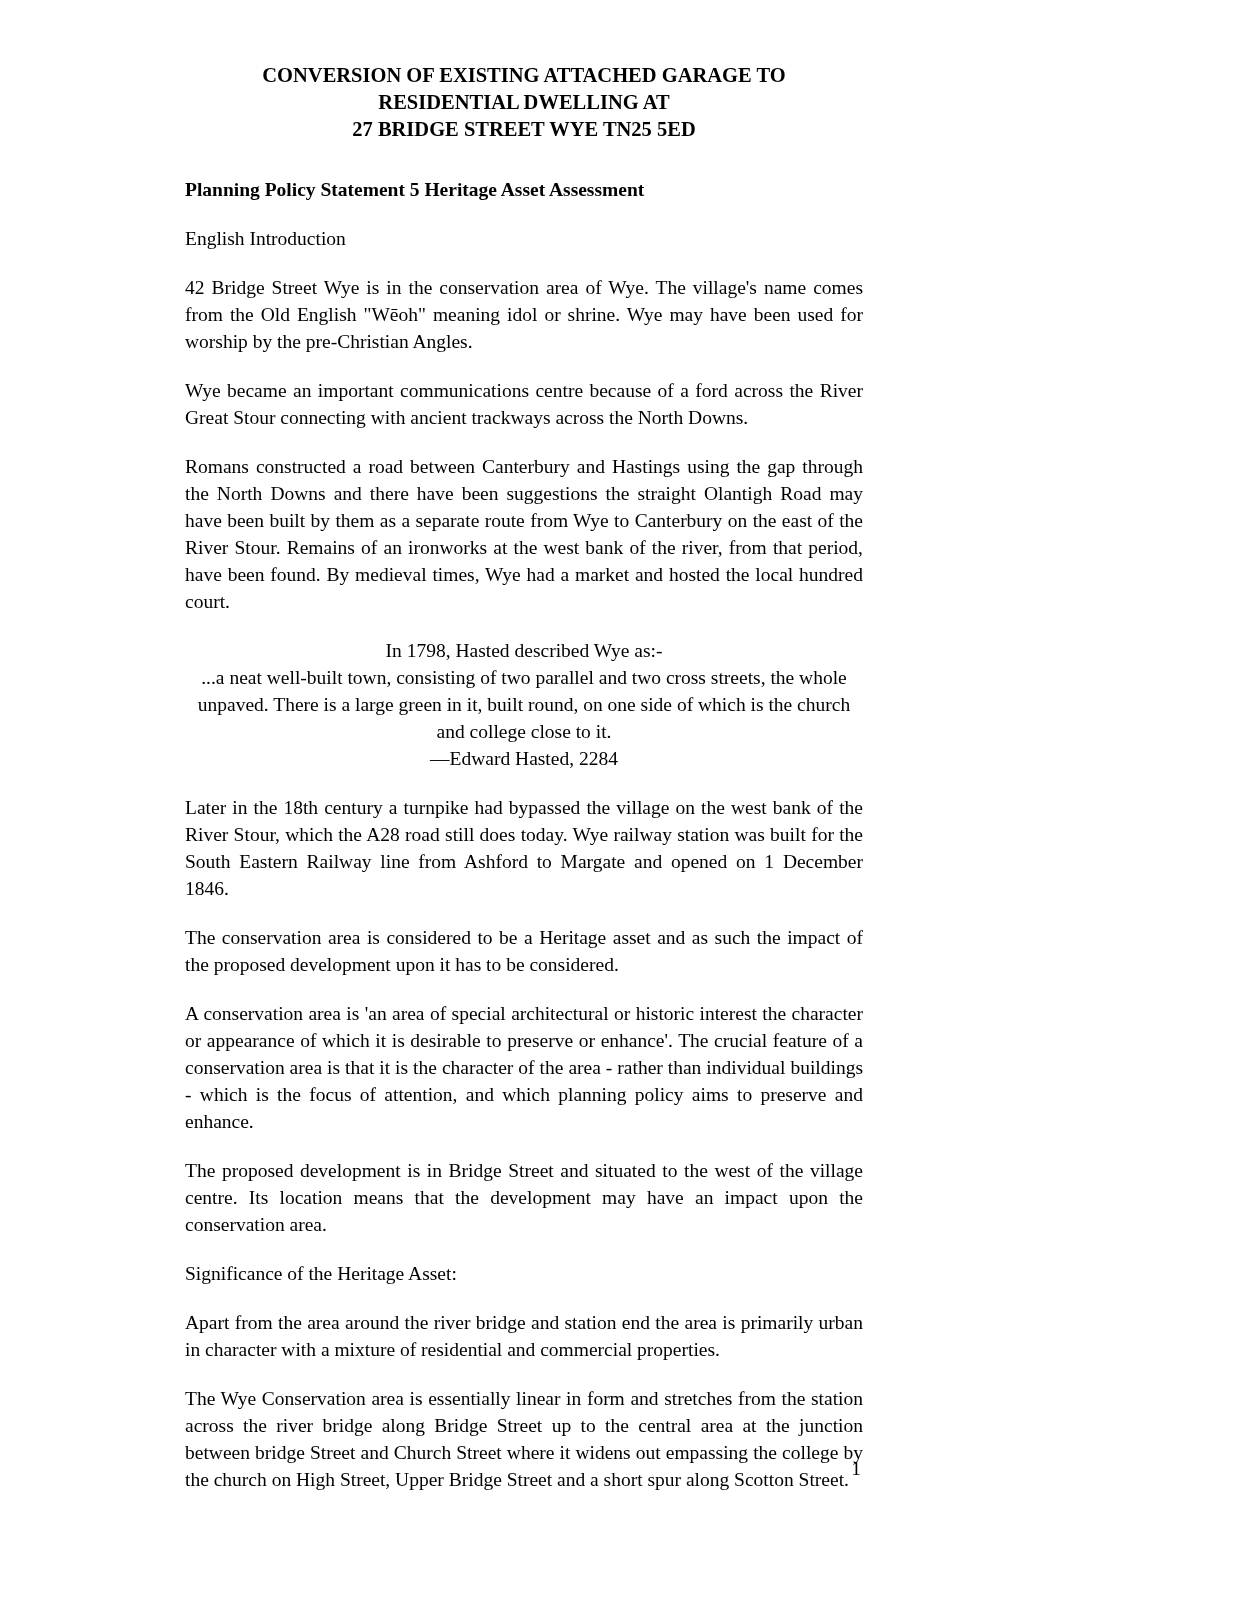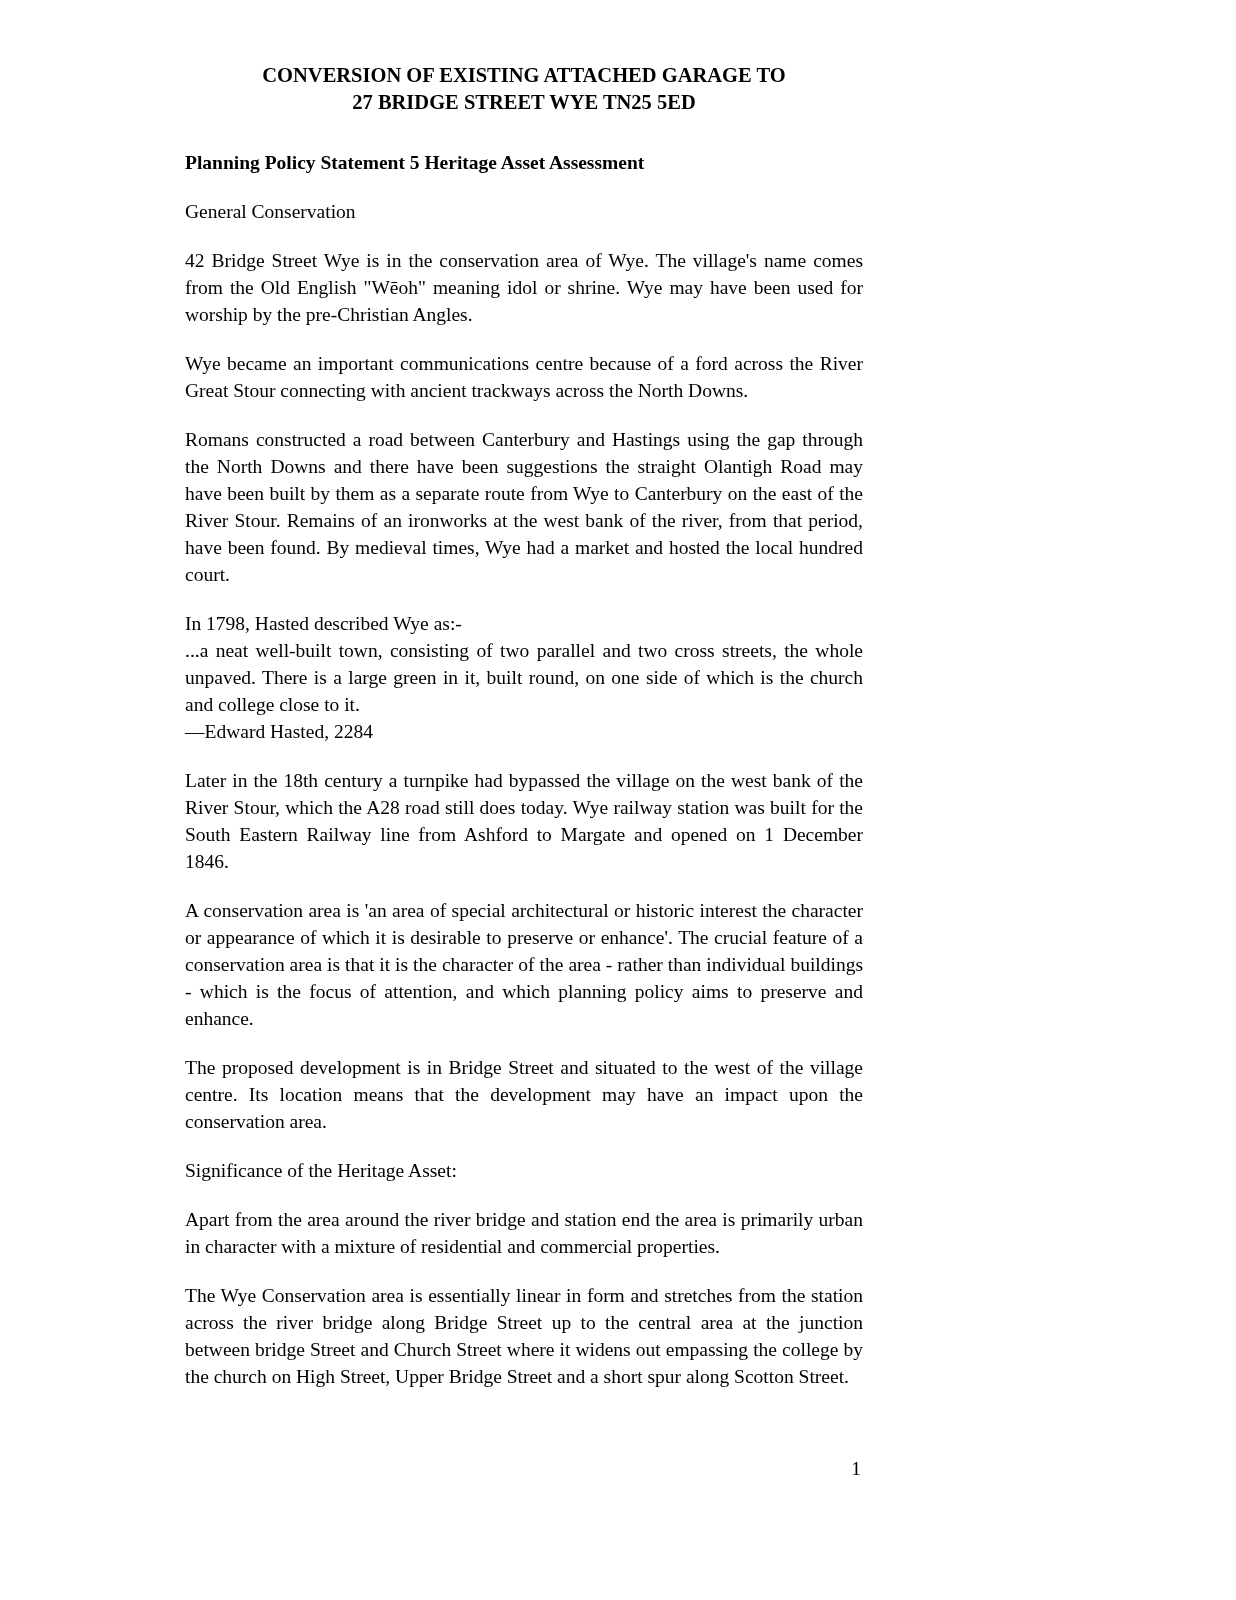--- a/index.html
+++ b/index.html
@@ -42,57 +42,60 @@
   }
   .para {
     margin: 22px 0 0 0;
   }
   .just {
     text-align: justify;
     text-justify: inter-word;
   }
   .line {
     margin: 0;
+    text-align: center;
   }
   .page-number {
     position: absolute;
     right: 214px;
     bottom: 118px;
     font-size: 19.5px;
     line-height: 27px;
   }
 </style>
 </head>
 <body>
 
 <div class="page">
 
   <div class="title">
     <div class="title-line">CONVERSION OF EXISTING ATTACHED GARAGE TO</div>
+    <div class="title-line">RESIDENTIAL DWELLING AT</div>
     <div class="title-line">27 BRIDGE STREET WYE TN25 5ED</div>
   </div>
 
   <p class="heading">Planning Policy Statement 5 Heritage Asset Assessment</p>
 
-  <p class="para">General Conservation</p>
+  <p class="para">English Introduction</p>
 
   <p class="para just">42 Bridge Street Wye is in the conservation area of Wye. The village's name comes from the Old English "Wēoh" meaning idol or shrine. Wye may have been used for worship by the pre-Christian Angles.</p>
 
   <p class="para just">Wye became an important communications centre because of a ford across the River Great Stour connecting with ancient trackways across the North Downs.</p>
 
   <p class="para just">Romans constructed a road between Canterbury and Hastings using the gap through the North Downs and there have been suggestions the straight Olantigh Road may have been built by them as a separate route from Wye to Canterbury on the east of the River Stour. Remains of an ironworks at the west bank of the river, from that period, have been found. By medieval times, Wye had a market and hosted the local hundred court.</p>
 
   <div class="para">
     <div class="line">In 1798, Hasted described Wye as:-</div>
     <div class="line just">...a neat well-built town, consisting of two parallel and two cross streets, the whole unpaved. There is a large green in it, built round, on one side of which is the church and college close to it.</div>
     <div class="line">—Edward Hasted, 2284</div>
   </div>
 
   <p class="para just">Later in the 18th century a turnpike had bypassed the village on the west bank of the River Stour, which the A28 road still does today. Wye railway station was built for the South Eastern Railway line from Ashford to Margate and opened on 1 December 1846.</p>
 
+  <p class="para just">The conservation area is considered to be a Heritage asset and as such the impact of the proposed development upon it has to be considered.</p>
 
   <p class="para just">A conservation area is 'an area of special architectural or historic interest the character or appearance of which it is desirable to preserve or enhance'. The crucial feature of a conservation area is that it is the character of the area - rather than individual buildings - which is the focus of attention, and which planning policy aims to preserve and enhance.</p>
 
   <p class="para just">The proposed development is in Bridge Street and situated to the west of the village centre. Its location means that the development may have an impact upon the conservation area.</p>
 
   <p class="para">Significance of the Heritage Asset:</p>
 
   <p class="para just">Apart from the area around the river bridge and station end the area is primarily urban in character with a mixture of residential and commercial properties.</p>
 
   <p class="para just">The Wye Conservation area is essentially linear in form and stretches from the station across the river bridge along Bridge Street up to the central area at the junction between bridge Street and Church Street where it widens out empassing the college by the church on High Street, Upper Bridge Street and a short spur along Scotton Street.</p>

